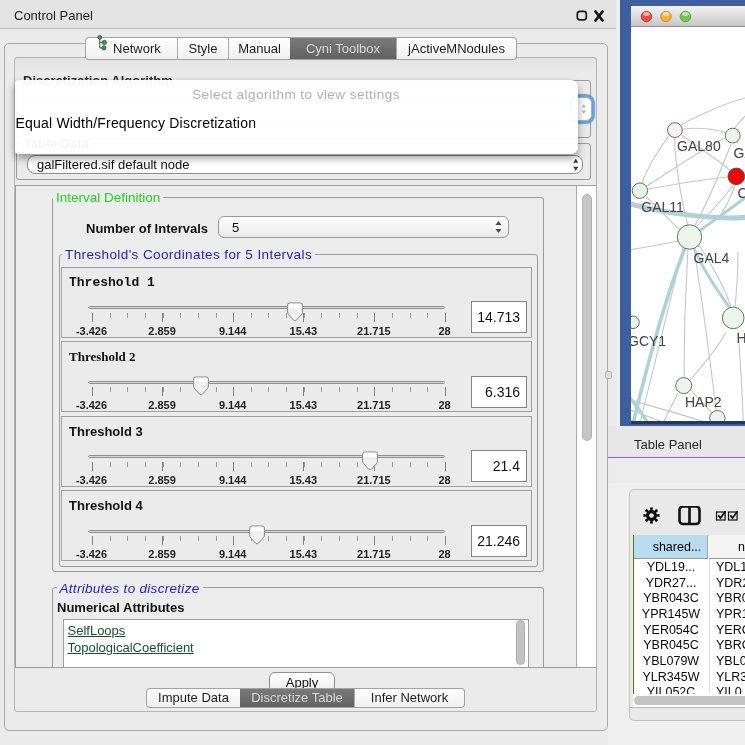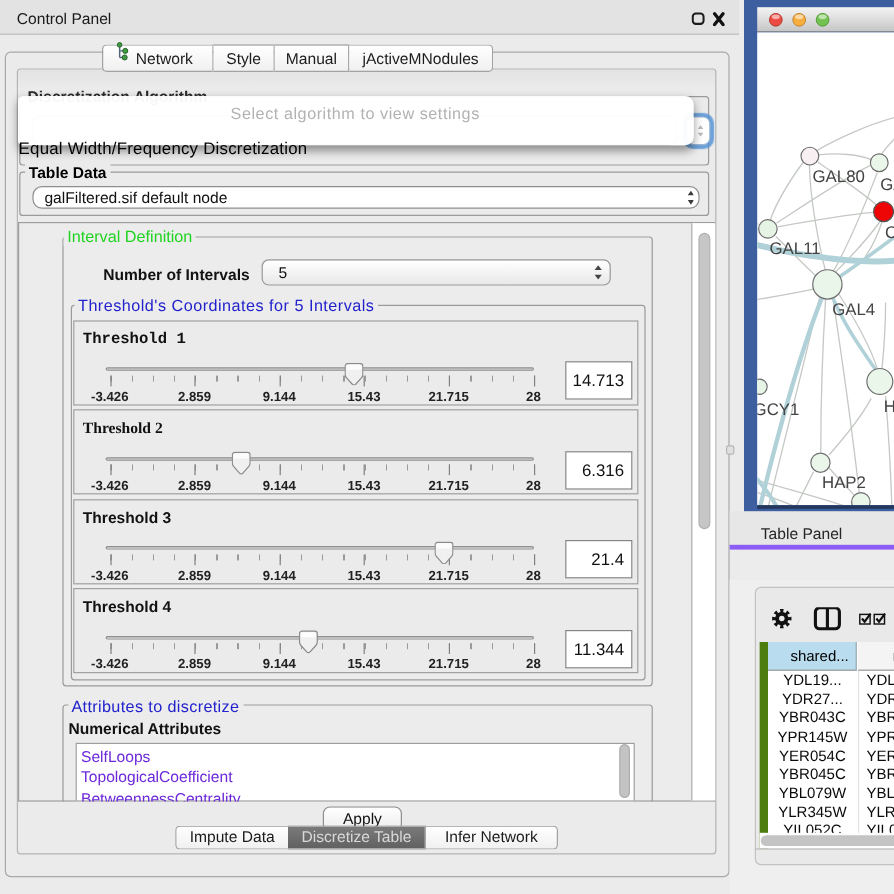--- a/index.html
+++ b/index.html
@@ -42,45 +42,45 @@
 
 .groove { position:absolute; left:26px; width:357px; height:3px; top:38.5px; border:1px solid #8f8f8f; border-radius:3px; background:linear-gradient(#bdbdbd,#f0f0f0); }
 
 .ticks-min { position:absolute; left:29.5px; top:45px; width:354px; height:5px; background:repeating-linear-gradient(to right, #9a9a9a 0 1px, transparent 1px 17.65px); }
 .tickM { position:absolute; top:45px; width:1px; height:9px; background:#808080; }
 .tlabel { position:absolute; top:57px; width:60px; text-align:center; font-size:11px; font-weight:bold; color:#222; }
 
 .thumb { position:absolute; top:34px; width:16px; height:19.5px; }
 
 
-#attrlist { left:62.5px; top:618.5px; width:466px; height:49px; background:#fff; border:1px solid #9e9e9e; font-size:13px; color:#6d28d9; padding-top:2px; }
+#attrlist { left:62.5px; top:618.5px; width:466px; height:49px; background:#fff; border:1px solid #9e9e9e; font-size:13px; color:#14532d; padding-top:2px;text-decoration:underline; }
 #attrlist div { padding-left:4px; height:17.7px; line-height:17.7px; }
 
 
 #applybtn { left:269px; top:672px; width:66px; height:20.5px; border:1px solid #8f8f8f; border-radius:6px; background:linear-gradient(#ffffff,#ececec); font-size:13px; color:#111; text-align:center; line-height:19px; }
 
 
-#popup { left:14.5px; top:80px; width:563px; height:41px; background:rgba(255,255,255,0.96); border-radius:4px 7px 7px 4px; box-shadow:0 4px 8px rgba(0,0,0,0.4); z-index:50; }
+#popup { left:14.5px; top:80px; width:563px; height:74px; background:rgba(255,255,255,0.96); border-radius:4px 7px 7px 4px; box-shadow:0 4px 8px rgba(0,0,0,0.4); z-index:50; }
 #popup .r1 { position:absolute; top:6.5px; left:0; width:100%; text-align:center; font-size:13.5px; letter-spacing:0.45px; color:#b2b2b2; }
 #popup .r2 { position:absolute; top:20px; left:1px; font-size:14px; letter-spacing:0.2px; font-weight:bold; color:#000; }
 #popup .r3 { position:absolute; top:35px; left:1px; font-size:14px; letter-spacing:0.2px; color:#000; }
 
 
 #macwin { left:620px; top:0; width:143px; height:450px; background:#3d5f9f; }
 #mactitle { position:absolute; left:11px; top:6px; width:114px; height:21px; background:linear-gradient(#f4f4f4,#c6c6c6); border-bottom:1px solid #8e8e8e; }
 #maccanvas { position:absolute; left:11px; top:27px; width:114px; height:394px; background:#fff; overflow:hidden; }
 #macshadow { position:absolute; left:11px; top:421px; width:114px; height:3px; background:#24375c; }
 
-#tpbar { left:608px; top:426px; width:137px; height:32px; background:#e7e7e7; border-bottom:4px solid #8b5cf6; }
+#tpbar { left:608px; top:426px; width:137px; height:32px; background:#e7e7e7; border-bottom:1px solid #8b5cf6; }
 #tpbar .t { position:absolute; left:26px; top:11px; font-size:13px; color:#262626; }
 #tpbg { left:608px; top:483px; width:137px; height:262px; background:#efefef; }
 #tcontainer { left:629px; top:489px; width:130px; height:232px; background:#e9e9e9; border:1px solid #c2c2c2; border-radius:5px; }
 
 
-#ttable { position:absolute; left:633px; top:535px; width:112px; height:172px; background:#fff; border-left:7px solid #4d7c0f; overflow:hidden; }
+#ttable { position:absolute; left:633px; top:535px; width:112px; height:172px; background:#fff; border-left:1px solid #4d7c0f; overflow:hidden; }
 .th1 { position:absolute; left:0; top:0; width:74px; height:24px; background:#b9ddee; border-right:1px solid #98a8b0; border-bottom:1px solid #9a9a9a; font-size:12.5px; color:#000; text-align:center; text-indent:13px; line-height:24px; }
 .th2 { position:absolute; left:75px; top:0; width:40px; height:24px; background:#f4f4f4; border-bottom:1px solid #9a9a9a; font-size:12.5px; color:#000; line-height:24px; padding-left:29px; }
 .trow { position:absolute; width:200px; height:15.4px; font-size:12.5px; color:#0a0a0a; }
 .tc1 { position:absolute; left:0; width:74px; text-align:center; }
 .tc2 { position:absolute; left:82px; }
 </style>
 </head>
 <body>
 
 <div class="abs" id="cpbg"></div>
@@ -94,20 +94,21 @@
 
 <div class="abs" id="outerpane"></div>
 <div class="abs" id="innerpane"></div>
 
 <div class="abs tabrow" style="left:85px;top:31px;">
   <div class="tab first" style="width:92px;">&nbsp;&nbsp;&nbsp;Network</div>
     <div class="tabdiv"></div>
   <div class="tab" style="width:50px;">Style</div>
     <div class="tabdiv"></div>
   <div class="tab" style="width:61px;">Manual</div>
+  <div class="tab sel" style="width:106px;">Cyni Toolbox</div>
     <div class="tabdiv"></div>
   <div class="tab last" style="width:120px;">jActiveMNodules</div>
 </div>
 <svg class="abs" style="left:96px;top:34px;width:12px;height:17px" viewBox="0 0 12 17">
   <path d="M3.7 3.4 L3.7 14 M3.7 8.4 L8.4 8.4 M3.7 13.9 L7.9 13.9" stroke="#54657a" stroke-width="1.2" fill="none"></path>
   <circle cx="3.7" cy="3.4" r="1.9" fill="#3f9e43" stroke="#265c28" stroke-width="0.8"></circle>
   <circle cx="8.4" cy="8.4" r="2.1" fill="#3f9e43" stroke="#265c28" stroke-width="0.8"></circle>
   <circle cx="7.9" cy="13.9" r="2.1" fill="#3f9e43" stroke="#265c28" stroke-width="0.8"></circle>
 </svg>
 
@@ -237,30 +238,29 @@
   <div class="tickM" style="left:241.3px;"></div>
   <div class="tlabel" style="left:211.3px;">15.43</div>
   <div class="tickM" style="left:311.9px;"></div>
   <div class="tlabel" style="left:281.9px;">21.715</div>
   <div class="tickM" style="left:382.5px;"></div>
   <div class="tlabel" style="left:352.5px;">28</div>
   <svg class="thumb" style="left:187.4px;" viewBox="0 0 16 19.5">
     <path d="M2.6 1 h10.8 a2 2 0 0 1 2 2 v7 q0 1.6 -1.2 2.9 l-4.6 5.1 q-1.6 1.8 -3.2 0 l-4.6 -5.1 q-1.2 -1.3 -1.2 -2.9 v-7 a2 2 0 0 1 2 -2 z" fill="#f0f0f0" stroke="#8a8a8a" stroke-width="1"></path>
     <path d="M3.2 1.8 h9.6 a1.5 1.5 0 0 1 1.5 1.5 v2.8 h-12.6 v-2.8 a1.5 1.5 0 0 1 1.5 -1.5 z" fill="#fcfcfc"></path>
   </svg>
-  <div class="vbox">11.344</div>
+  <div class="vbox">21.246</div>
 </div>
 
 <div class="group" style="left:37px;top:402px;width:492px;height:120px;"></div>
-<div class="gtitle" style="left:41.5px;top:396px;background:#ececec;color:#2222cc;font-weight:normal;font-size:13.5px;letter-spacing:0.3px;">Attributes to discretize</div>
+<div class="gtitle" style="left:41.5px;top:396px;background:#ececec;color:#2222cc;font-weight:normal;font-size:13.5px;letter-spacing:0.3px;font-style:italic;">Attributes to discretize</div>
 <label class="b" style="left:42px;top:414.5px;">Numerical Attributes</label>
 <div class="abs" id="attrlist" style="left:47.5px;top:433.5px;">
   <div>SelfLoops</div>
   <div>TopologicalCoefficient</div>
-  <div>BetweennessCentrality</div>
 </div>
 <div class="abs" style="left:500.5px;top:434.5px;width:9.5px;height:45px;background:#c3c3c3;border:1px solid #adadad;border-radius:5px;"></div>
 </div>
 </div>
 
 <div class="abs" id="applybtn">Apply</div>
 
 <div class="abs tabrow short" style="left:146px;top:680px;">
   <div class="tab first" style="width:94px;">Impute Data</div>
   <div class="tab sel" style="width:114px;">Discretize Table</div>

